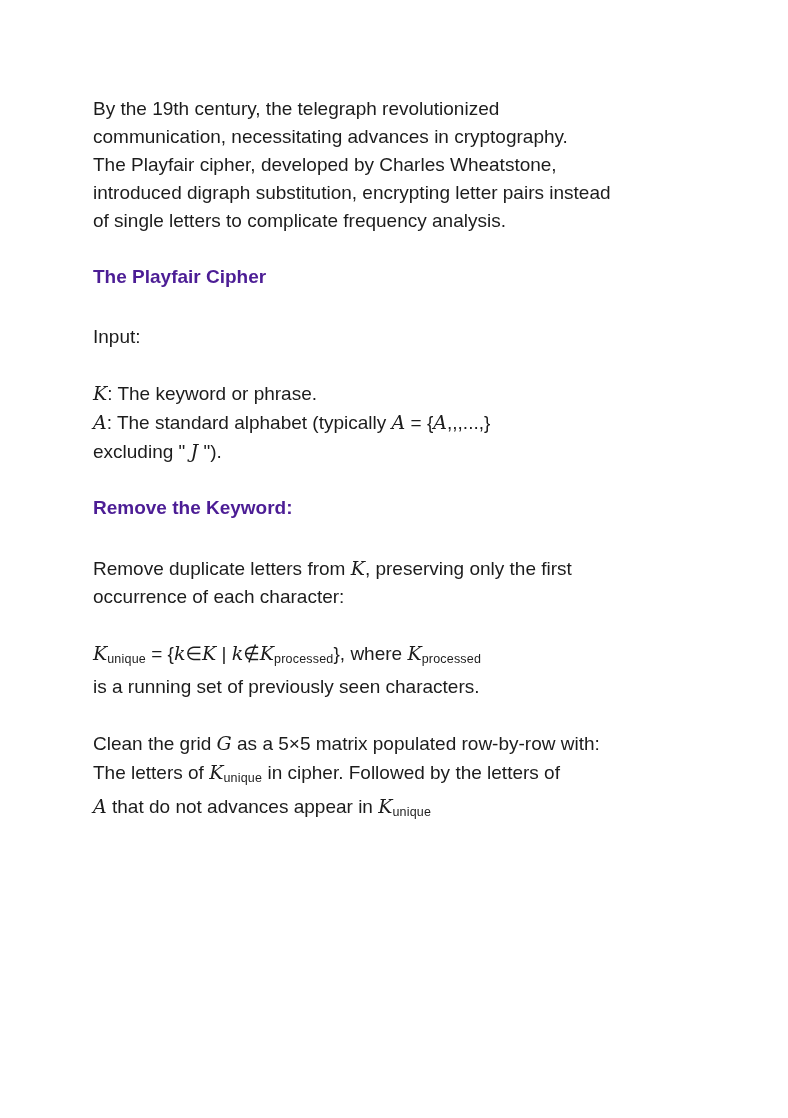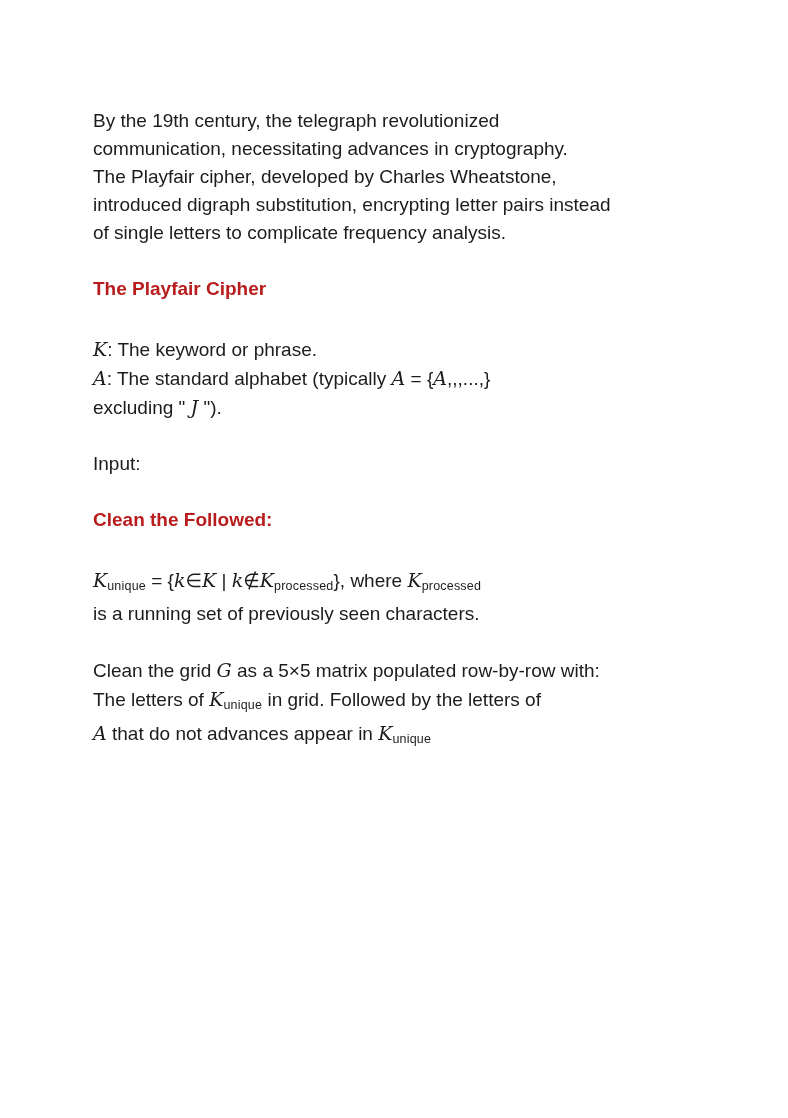--- a/index.html
+++ b/index.html
@@ -20,30 +20,30 @@
     height: 1118px;
     padding: 95px 93px 40px 93px;
     background: #ffffff;
   }
   .doc {
     width: 600px;
     font-size: 19px;
     line-height: 28px;
   }
   .para {
-    margin: 12px 0 28px 0;
+    margin: 0 0 28px 0;
     white-space: pre-wrap;
     font-weight: 400;
   }
   .heading {
     margin: 0 0 32px 0;
     font-weight: 700;
     font-size: 19px;
     line-height: 28px;
-    color: #b91c1c;
+    color: #4c1d95;
     white-space: pre-wrap;
   }
   
   .m {
     font-family: "DejaVu Serif", "Liberation Serif", serif;
     font-style: italic;
     font-size: 19px;
   }
   
   .sub {
@@ -66,31 +66,33 @@
   <div class="doc">
 
     <p class="para">By the 19th century, the telegraph revolutionized
 communication, necessitating advances in cryptography.
 The Playfair cipher, developed by Charles Wheatstone,
 introduced digraph substitution, encrypting letter pairs instead
 of single letters to complicate frequency analysis.</p>
 
     <p class="heading">The Playfair Cipher</p>
 
+    <p class="para">Input:</p>
+
     <p class="para"><span class="m">K</span><span class="n">: The keyword or phrase.
 </span><span class="m">A</span><span class="n">: The standard alphabet (typically </span><span class="m">A</span><span class="n"> = {</span><span class="m">A</span><span class="n">,,,...,}
 excluding " </span><span class="m">J</span><span class="n"> ").</span></p>
 
-    <p class="para">Input:</p>
+    <p class="heading">Remove the Keyword:</p>
 
-    <p class="heading">Clean the Followed:</p>
-
+    <p class="para"><span class="n">Remove duplicate letters from </span><span class="m">K</span><span class="n">, preserving only the first
+occurrence of each character:</span></p>
 
     <p class="para"><span class="m">K</span><span class="sub">unique</span><span class="n"> = {</span><span class="m">k</span><span class="n">∈</span><span class="m">K</span><span class="n"> | </span><span class="m">k</span><span class="n">∉</span><span class="m">K</span><span class="sub">processed</span><span class="n">}, where </span><span class="m">K</span><span class="sub">processed</span><span class="n">
 is a running set of previously seen characters.</span></p>
 
 
     <p class="para"><span class="n">Clean the grid </span><span class="m">G</span><span class="n"> as a 5×5 matrix populated row-by-row with:
-The letters of </span><span class="m">K</span><span class="sub">unique</span><span class="n"> in grid. Followed by the letters of
+The letters of </span><span class="m">K</span><span class="sub">unique</span><span class="n"> in cipher. Followed by the letters of
 </span><span class="m">A</span><span class="n"> that do not advances appear in </span><span class="m">K</span><span class="sub">unique</span></p>
 
   </div>
 </div>
 
 </body></html>

